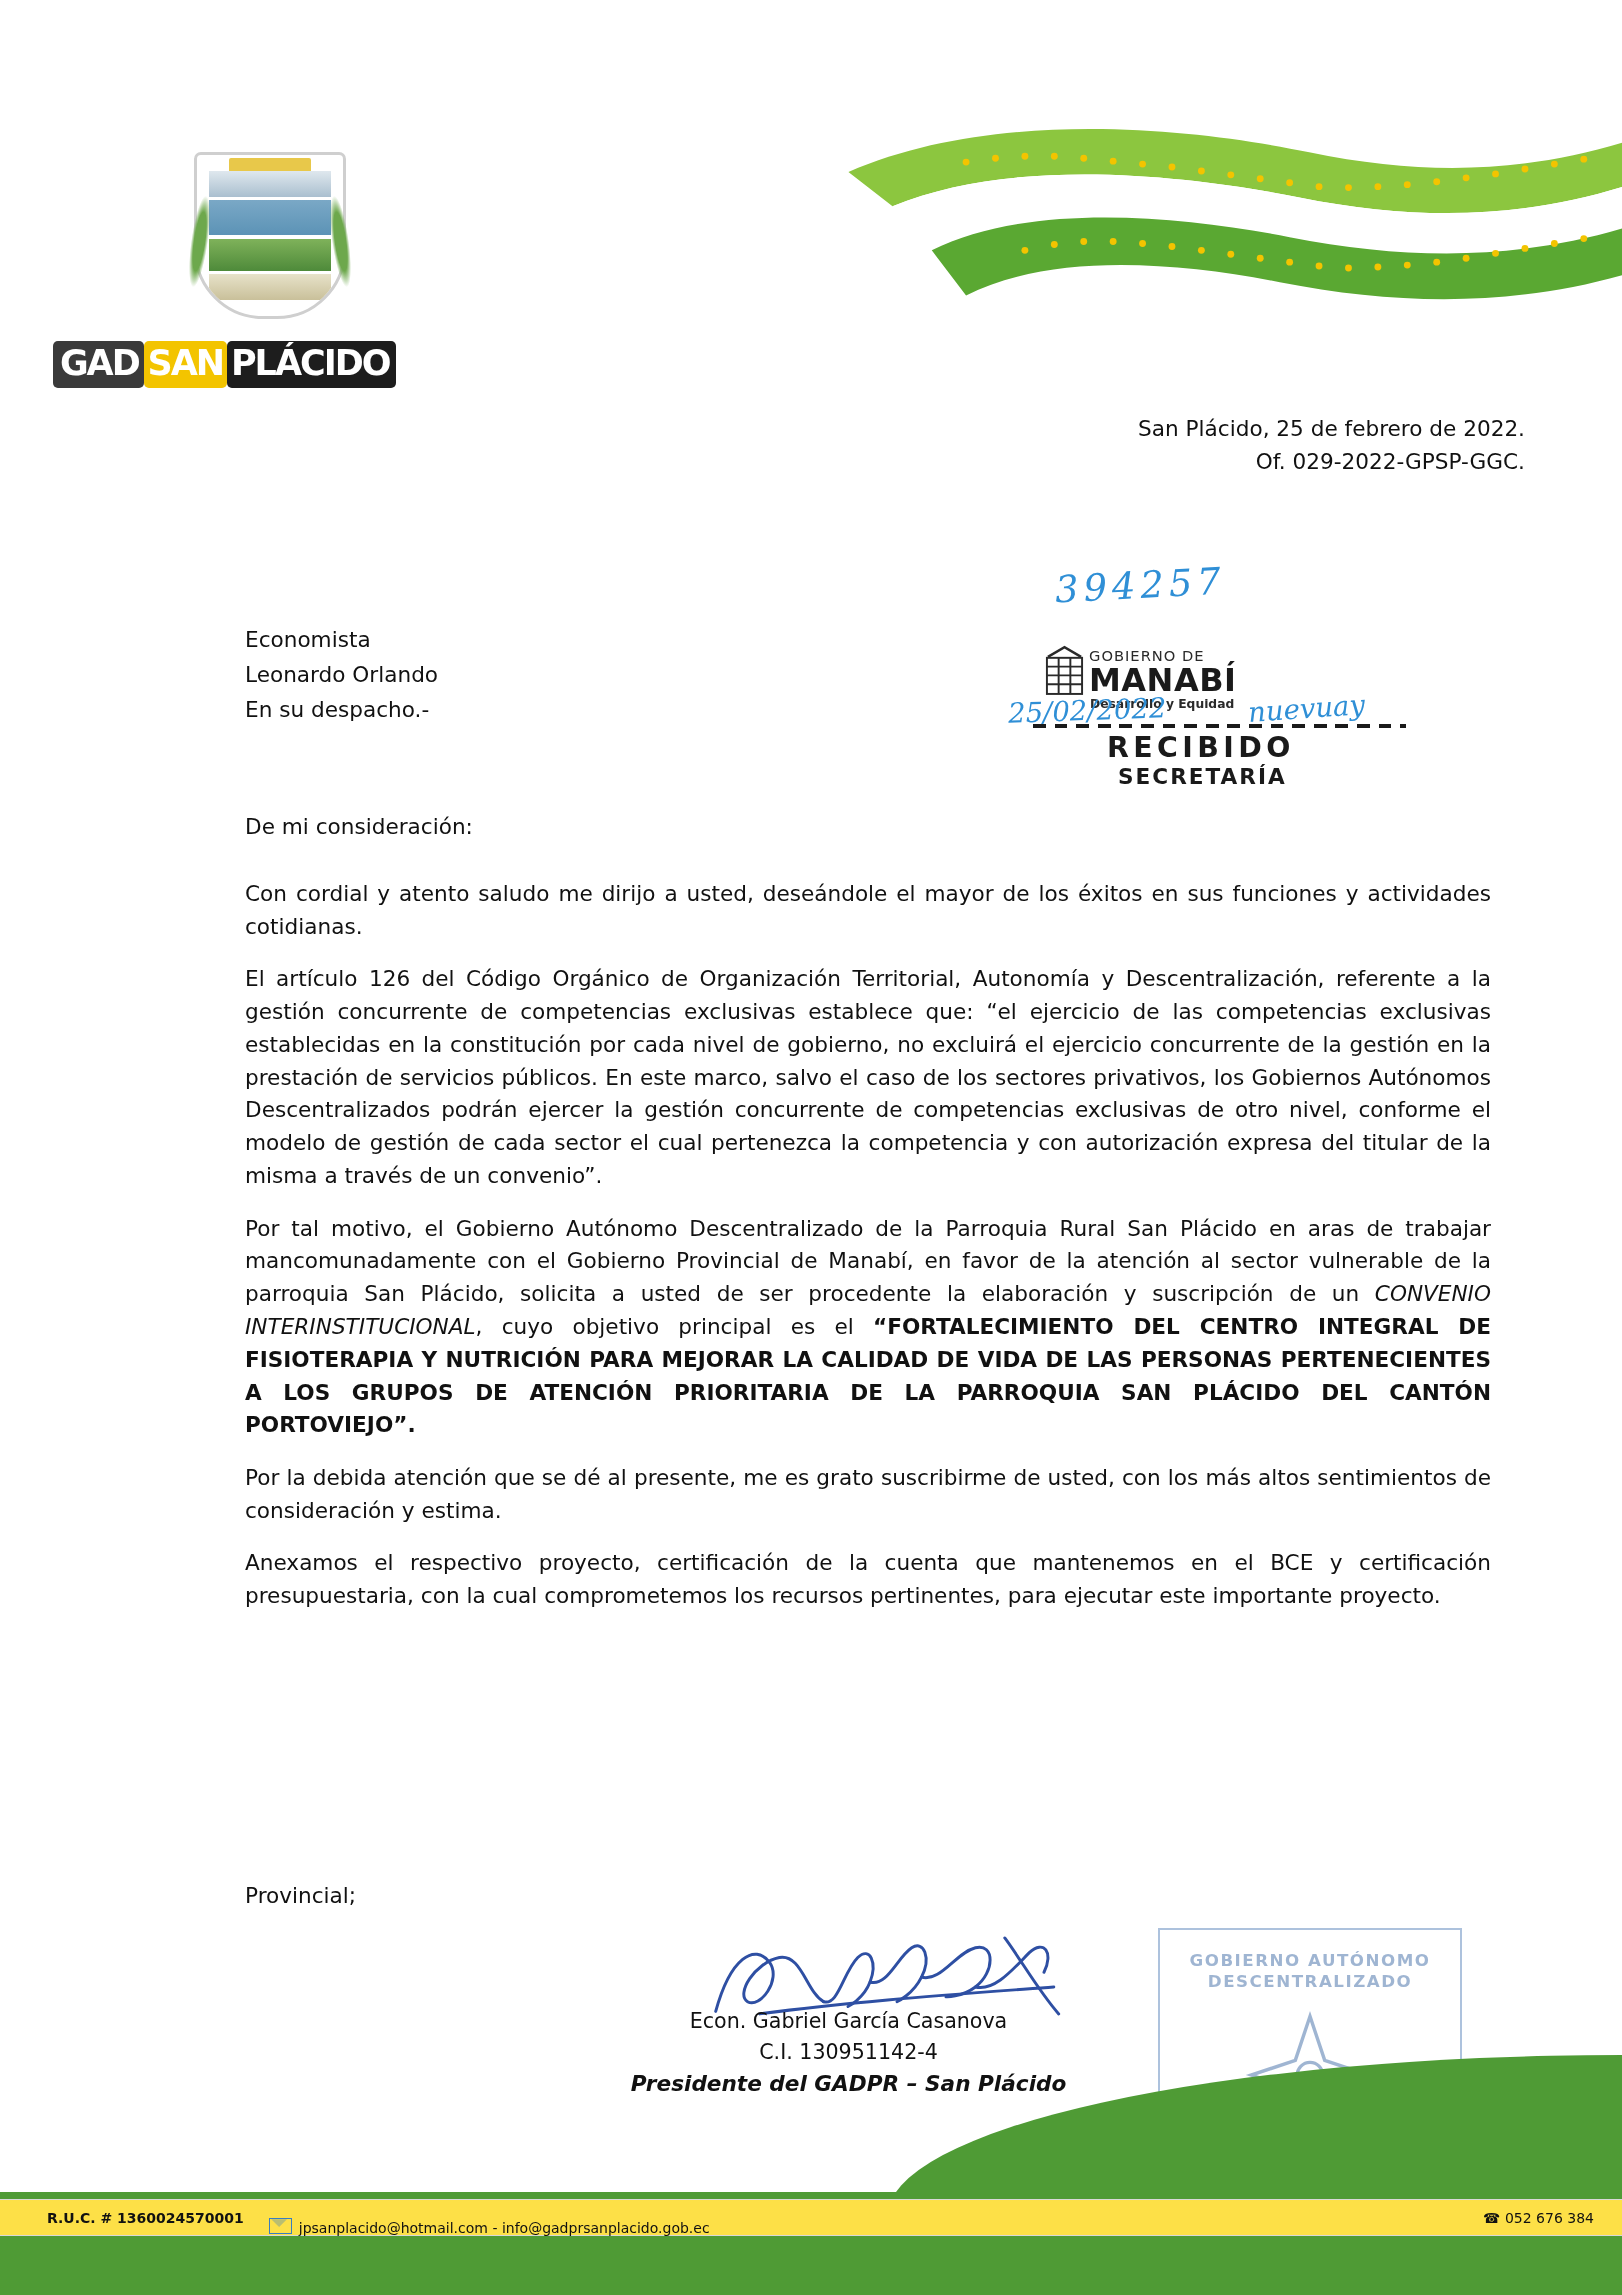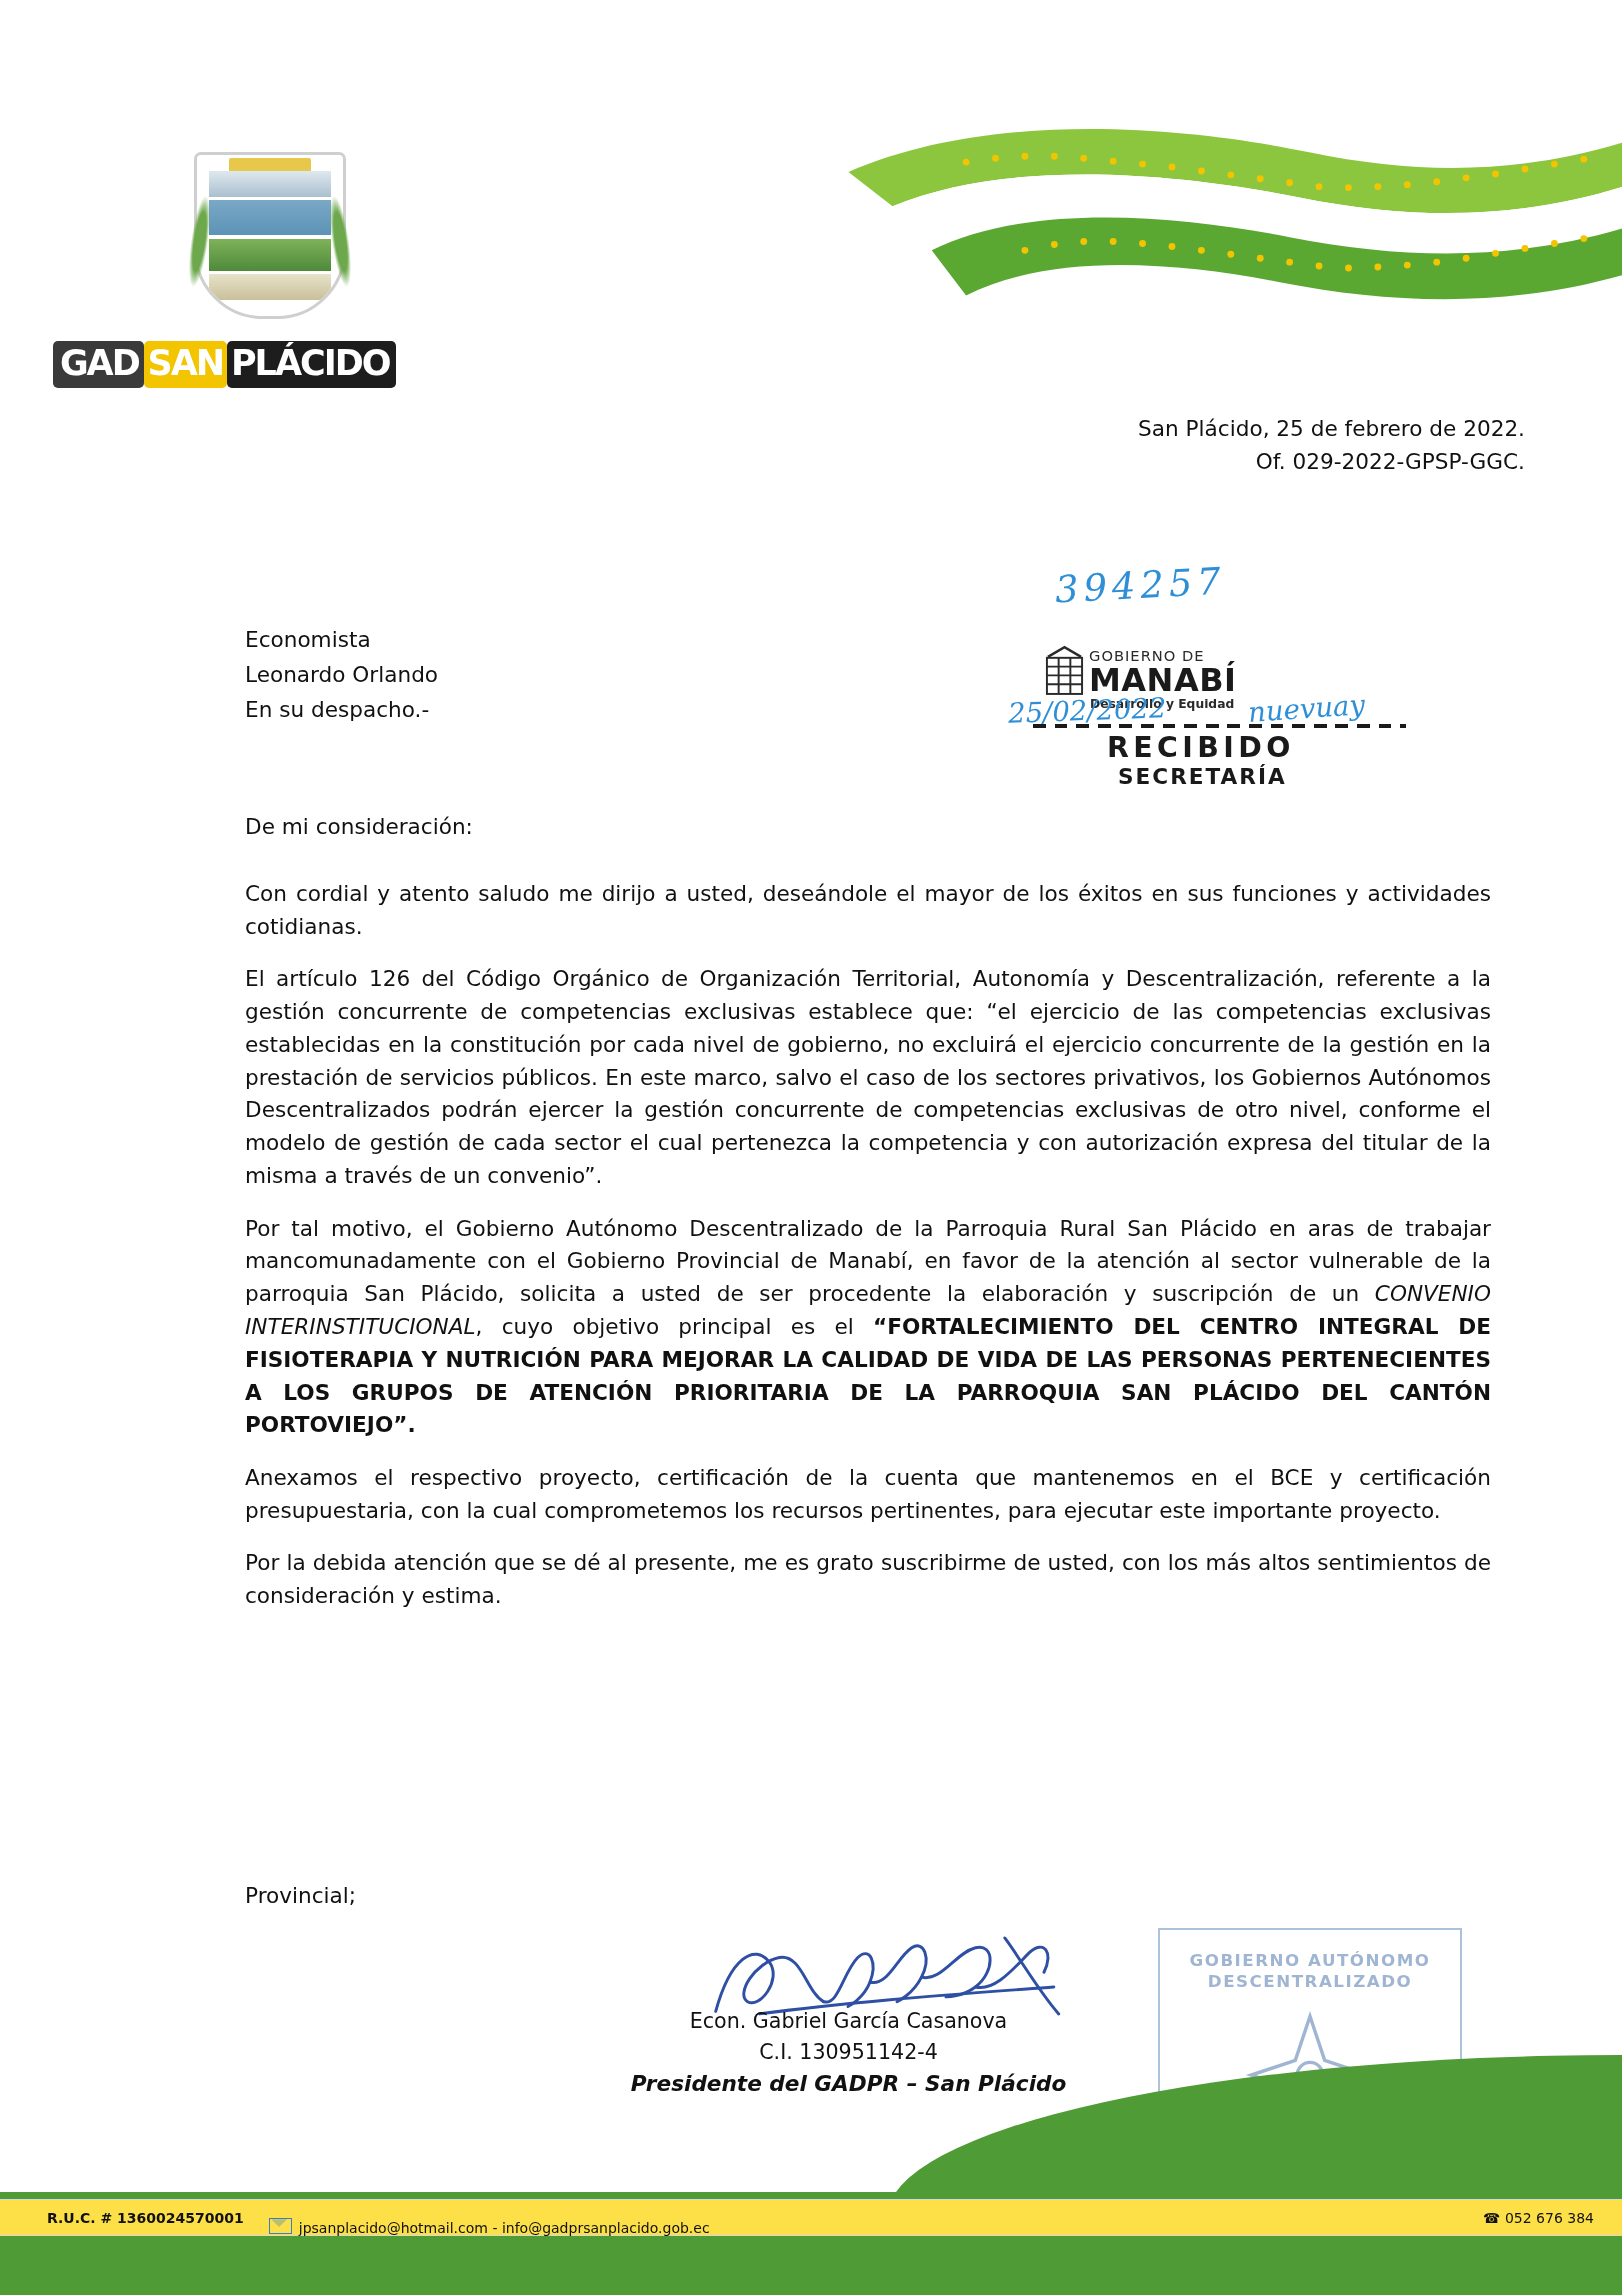--- a/index.html
+++ b/index.html
@@ -517,22 +517,22 @@
     <div class="handwrite hw-num">394257</div>
     <div class="handwrite hw-date">25/02/2022</div>
     <div class="handwrite hw-sign">nuevuay</div>
 
     <div class="salutation">De mi consideración:</div>
 
     <div class="body-text">
       <p>Con cordial y atento saludo me dirijo a usted, deseándole el mayor de los éxitos en sus funciones y actividades cotidianas.</p>
       <p>El artículo 126 del Código Orgánico de Organización Territorial, Autonomía y Descentralización, referente a la gestión concurrente de competencias exclusivas establece que: “el ejercicio de las competencias exclusivas establecidas en la constitución por cada nivel de gobierno, no excluirá el ejercicio concurrente de la gestión en la prestación de servicios públicos. En este marco, salvo el caso de los sectores privativos, los Gobiernos Autónomos Descentralizados podrán ejercer la gestión concurrente de competencias exclusivas de otro nivel, conforme el modelo de gestión de cada sector el cual pertenezca la competencia y con autorización expresa del titular de la misma a través de un convenio”.</p>
       <p><span>Por tal motivo, el Gobierno Autónomo Descentralizado de la Parroquia Rural San Plácido en aras de trabajar mancomunadamente con el Gobierno Provincial de Manabí, en favor de la atención al sector vulnerable de la parroquia San Plácido, solicita a usted de ser procedente la elaboración y suscripción de un </span><span class="i">CONVENIO INTERINSTITUCIONAL</span><span>, cuyo objetivo principal es el </span><span class="b">“FORTALECIMIENTO DEL CENTRO INTEGRAL DE FISIOTERAPIA Y NUTRICIÓN PARA MEJORAR LA CALIDAD DE VIDA DE LAS PERSONAS PERTENECIENTES A LOS GRUPOS DE ATENCIÓN PRIORITARIA DE LA PARROQUIA SAN PLÁCIDO DEL CANTÓN PORTOVIEJO”.</span></p>
+      <p>Por la debida atención que se dé al presente, me es grato suscribirme de usted, con los más altos sentimientos de consideración y estima.</p>
       <p>Anexamos el respectivo proyecto, certificación de la cuenta que mantenemos en el BCE y certificación presupuestaria, con la cual comprometemos los recursos pertinentes, para ejecutar este importante proyecto.</p>
-      <p>Por la debida atención que se dé al presente, me es grato suscribirme de usted, con los más altos sentimientos de consideración y estima.</p>
     </div>
 
     <div class="closing">Provincial;</div>
 
     <svg class="sig-scribble" viewBox="0 0 800 230">
       <g fill="none" stroke="#2e4fa3" stroke-width="6" stroke-linecap="round">
         <path d="M30 170 C 60 60, 110 30, 140 70 C 165 105, 120 165, 95 150 C 70 135, 110 70, 160 60 C 205 52, 215 130, 250 150"></path>
         <path d="M250 150 C 280 160, 290 90, 320 60 C 345 36, 360 70, 345 110 C 332 144, 300 160, 300 160"></path>
         <path d="M345 110 C 380 120, 400 60, 430 40 C 455 24, 470 60, 450 100 C 432 136, 400 150, 400 150"></path>
         <path d="M450 100 C 490 110, 520 50, 560 40 C 600 30, 600 90, 560 120 C 530 142, 500 140, 500 140"></path>

